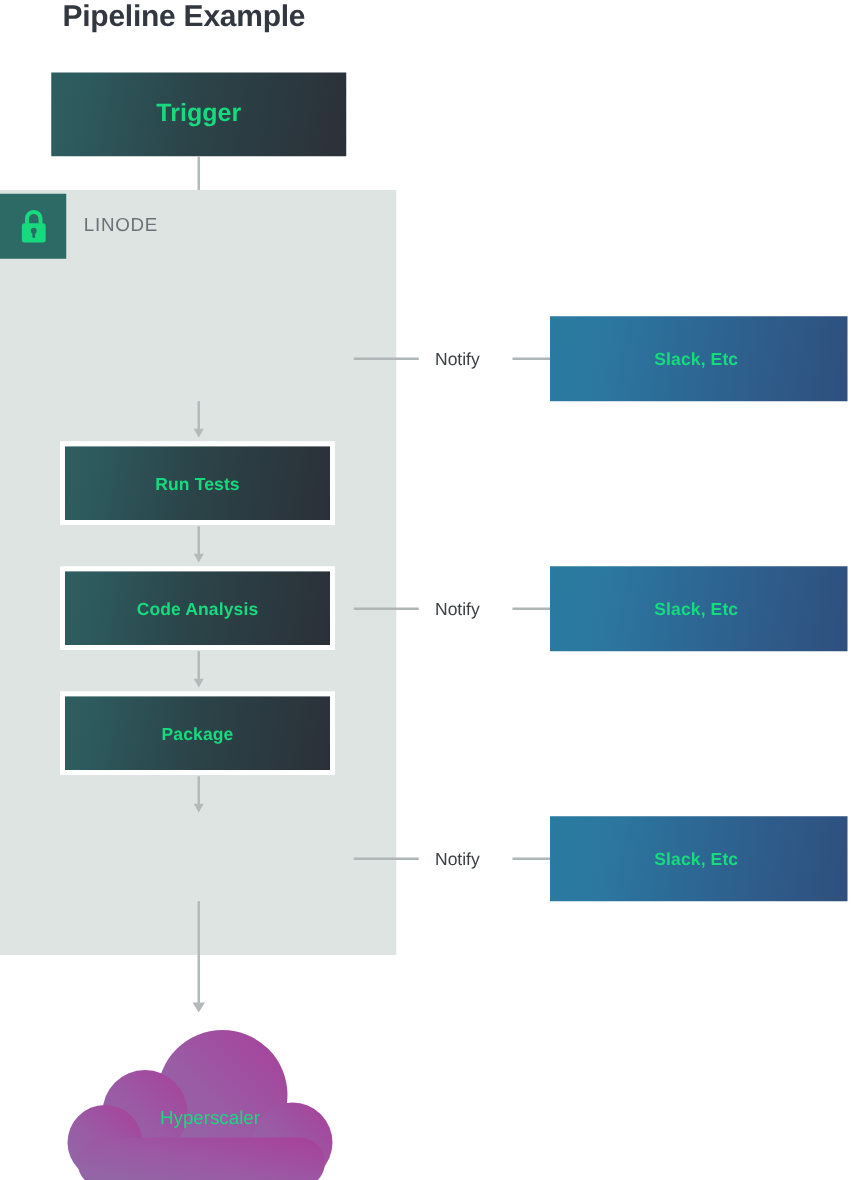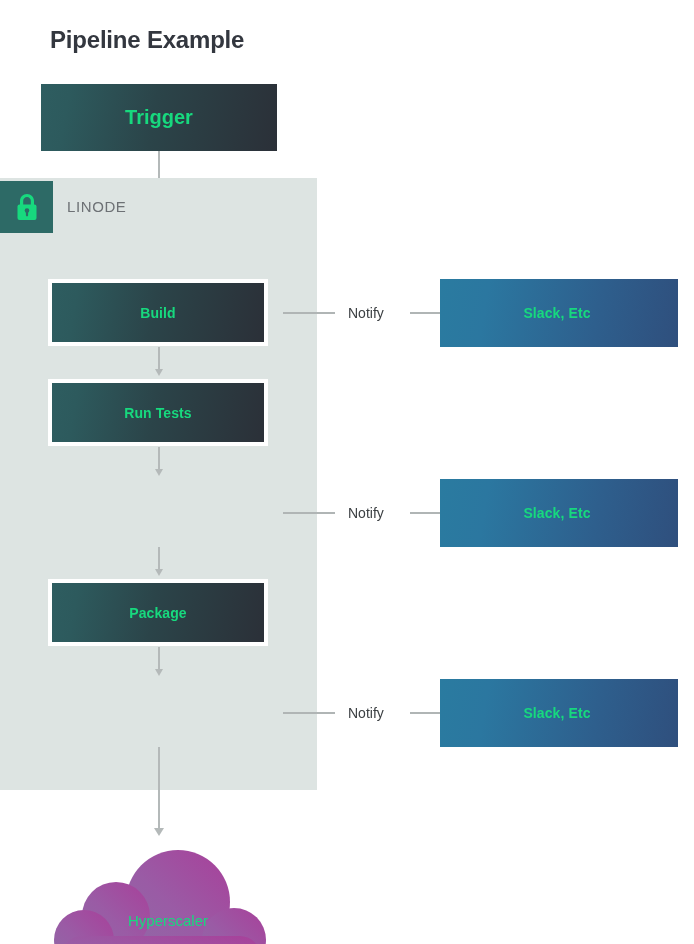--- a/index.html
+++ b/index.html
@@ -2,21 +2,21 @@
 <html><head>
 <meta charset="utf-8">
 <style>
   html,body{margin:0;padding:0;}
   body{
     width:694px;height:944px;position:relative;overflow:hidden;
     background:#ffffff;
     font-family:"Liberation Sans", sans-serif;
     -webkit-font-smoothing:antialiased;
   }
-  .stage{position:absolute;left:0;top:0;width:694px;height:812px;margin-top:26px;}
+  .stage{position:absolute;left:0;top:0;width:694px;height:812px;}
 
   
   .title{
     position:absolute;left:50px;top:-1px;
     font-size:24px;font-weight:bold;color:#33373f;
     letter-spacing:-0.2px;line-height:30px;
   }
 
   
   .linode-panel{
@@ -109,25 +109,25 @@
       <svg width="26" height="30" viewBox="0 0 26 30" aria-hidden="true">
         <path d="M13 2c-4 0-7 3-7 7v4h3.2V9c0-2.2 1.7-3.9 3.8-3.9S16.8 6.8 16.8 9v4H20V9c0-4-3-7-7-7z" fill="#17d97e"></path>
         <rect x="3.5" y="12.5" width="19" height="15.5" rx="2" fill="#17d97e"></rect>
         <circle cx="13" cy="18.5" r="2.3" fill="#2d6a66"></circle>
         <rect x="11.9" y="19.4" width="2.2" height="5" rx="1.1" fill="#2d6a66"></rect>
       </svg>
     </span>
   </div>
   <div class="linode-label">LINODE</div>
 
-  <div class="stage-box" style="top:253px;">
-    <span class="lbl">Build</span>
-  </div>
   <div class="stage-box" style="top:353px;">
     <span class="lbl">Run Tests</span>
+  </div>
+  <div class="stage-box" style="top:453px;">
+    <span class="lbl">Code Analysis</span>
   </div>
   <div class="stage-box" style="top:553px;text-align:right;">
     <span class="lbl">Package</span>
   </div>
 
   <div class="v-line" style="left:158px;top:321px;height:24px;"></div>
   <div class="v-arrow-sm" style="left:155px;top:343px;"></div>
 
   <div class="v-line" style="left:158px;top:421px;height:24px;"></div>
   <div class="v-arrow-sm" style="left:155px;top:443px;"></div>

